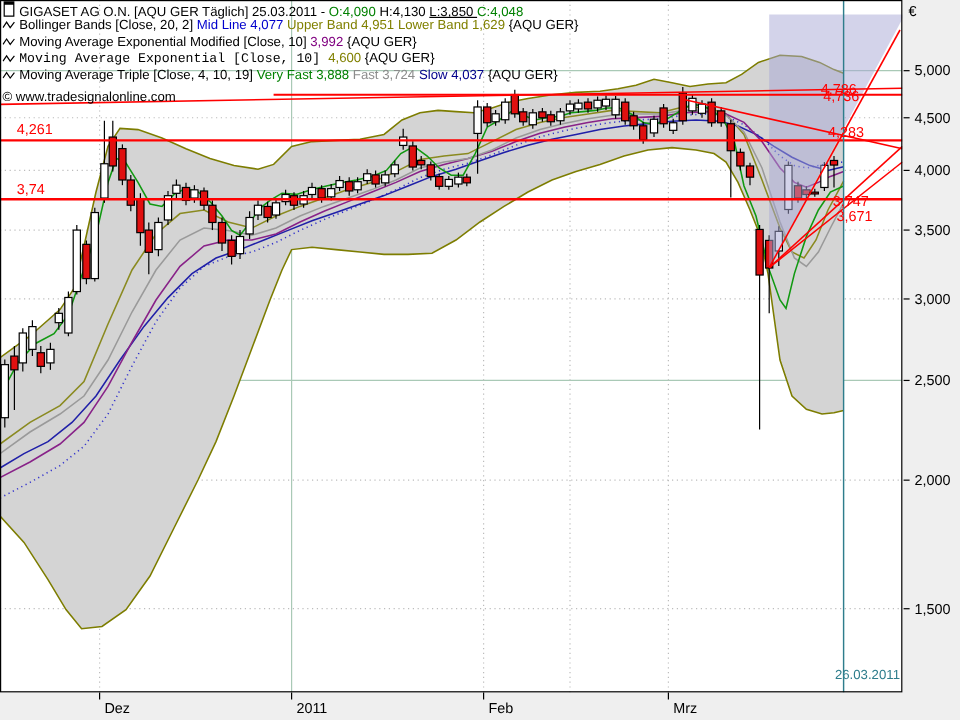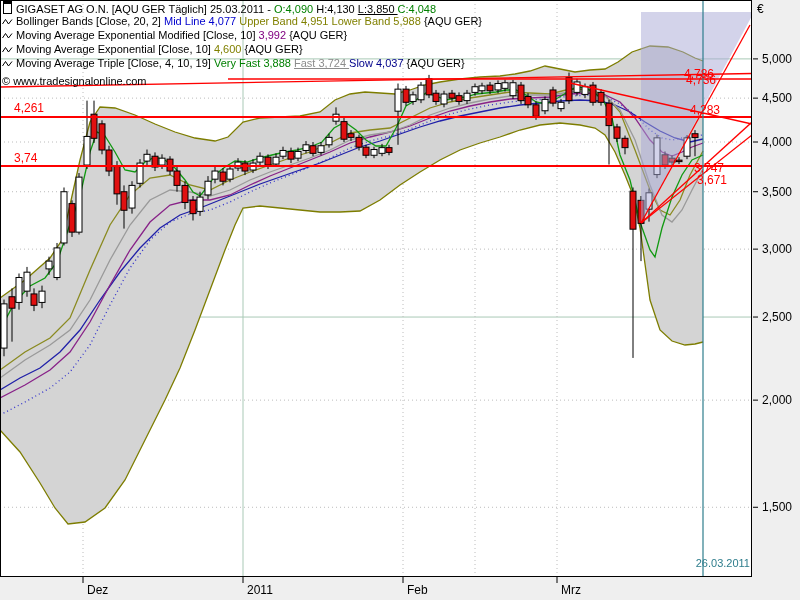--- a/index.html
+++ b/index.html
@@ -273,27 +273,27 @@
       <text x="247" y="594" fill="#000" font-size="12px">2011</text>
       <line x1="403" y1="577" x2="403" y2="583" stroke="#000" stroke-width="1"></line>
       <text x="407" y="594" fill="#000" font-size="12px">Feb</text>
       <line x1="557" y1="577" x2="557" y2="583" stroke="#000" stroke-width="1"></line>
       <text x="561" y="594" fill="#000" font-size="12px">Mrz</text>
     </svg>
   <div id="header">
       <div class="hline" style="top: 1px;"><span class="boxicon"></span><span style="color: rgb(0, 0, 0); text-align: center;">GIGASET AG O.N. [AQU GER  Täglich] 25.03.2011 - </span><span style="color: rgb(0, 128, 0);">O:4,090 </span><span style="color: rgb(0, 0, 0);">H:4,130 </span><span style="color: rgb(0, 0, 0); text-decoration: underline;">L:3,850 </span><span style="color: rgb(0, 128, 0);">C:4,048</span></div>
       <div class="hline" style="top: 15px;"><span class="zz"><svg width="11" height="9" xmlns="http://www.w3.org/2000/svg">
             <polyline points="0.5,7 3.5,2.5 6.5,7 10,2.5" fill="none" stroke="#000" stroke-width="1"></polyline>
-          </svg></span><span style="color: rgb(0, 0, 0);">Bollinger Bands [Close, 20, 2] </span><span style="color: rgb(0, 0, 205);">Mid Line 4,077 </span><span style="color: rgb(128, 128, 0);">Upper Band 4,951 </span><span style="color: rgb(128, 128, 0);">Lower Band 5,988 </span><span style="color: rgb(0, 0, 0);">{AQU GER}</span></div>
+          </svg></span><span style="color: rgb(0, 0, 0);">Bollinger Bands [Close, 20, 2] </span><span style="color: rgb(0, 0, 205);">Mid Line 4,077 </span><span style="color: rgb(128, 128, 0);">Upper Band 4,951 </span><span style="color: rgb(128, 128, 0);">Lower Band 1,629 </span><span style="color: rgb(0, 0, 0);">{AQU GER}</span></div>
       <div class="hline" style="top: 29px;"><span class="zz"><svg width="11" height="9" xmlns="http://www.w3.org/2000/svg">
             <polyline points="0.5,7 3.5,2.5 6.5,7 10,2.5" fill="none" stroke="#000" stroke-width="1"></polyline>
           </svg></span><span style="color: rgb(0, 0, 0);">Moving Average Exponential Modified [Close, 10] </span><span style="color: rgb(128, 0, 128);">3,992 </span><span style="color: rgb(0, 0, 0);">{AQU GER}</span></div>
       <div class="hline" style="top: 43px;"><span class="zz"><svg width="11" height="9" xmlns="http://www.w3.org/2000/svg">
             <polyline points="0.5,7 3.5,2.5 6.5,7 10,2.5" fill="none" stroke="#000" stroke-width="1"></polyline>
-          </svg></span><span style="color: rgb(0, 0, 0);">Moving Average Exponential [Close, 10] </span><span style="color: rgb(128, 128, 0);">4,600 </span><span style="color: rgb(0, 0, 0);">{AQU GER}</span></div>
+          </svg></span><span style="color: rgb(0, 0, 0); font-family: Liberation Mono, monospace;">Moving Average Exponential [Close, 10] </span><span style="color: rgb(128, 128, 0);">4,600 </span><span style="color: rgb(0, 0, 0);">{AQU GER}</span></div>
       <div class="hline" style="top: 57px;"><span class="zz"><svg width="11" height="9" xmlns="http://www.w3.org/2000/svg">
             <polyline points="0.5,7 3.5,2.5 6.5,7 10,2.5" fill="none" stroke="#000" stroke-width="1"></polyline>
-          </svg></span><span style="color: rgb(0, 0, 0);">Moving Average Triple [Close, 4, 10, 19] </span><span style="color: rgb(0, 128, 0);">Very Fast 3,888 </span><span style="color: rgb(140, 140, 140); text-decoration: underline;">Fast 3,724 </span><span style="color: rgb(0, 0, 139);">Slow 4,037 </span><span style="color: rgb(0, 0, 0);">{AQU GER}</span></div>
+          </svg></span><span style="color: rgb(0, 0, 0);">Moving Average Triple [Close, 4, 10, 19] </span><span style="color: rgb(0, 128, 0);">Very Fast 3,888 </span><span style="color: rgb(140, 140, 140);">Fast 3,724 </span><span style="color: rgb(0, 0, 139);">Slow 4,037 </span><span style="color: rgb(0, 0, 0);">{AQU GER}</span></div>
     </div>
   <div id="watermark">© www.tradesignalonline.com</div>
   <div id="currency-label">€</div>
   <div id="last-date-label">26.03.2011</div>
 </div>
 
 </body></html>

